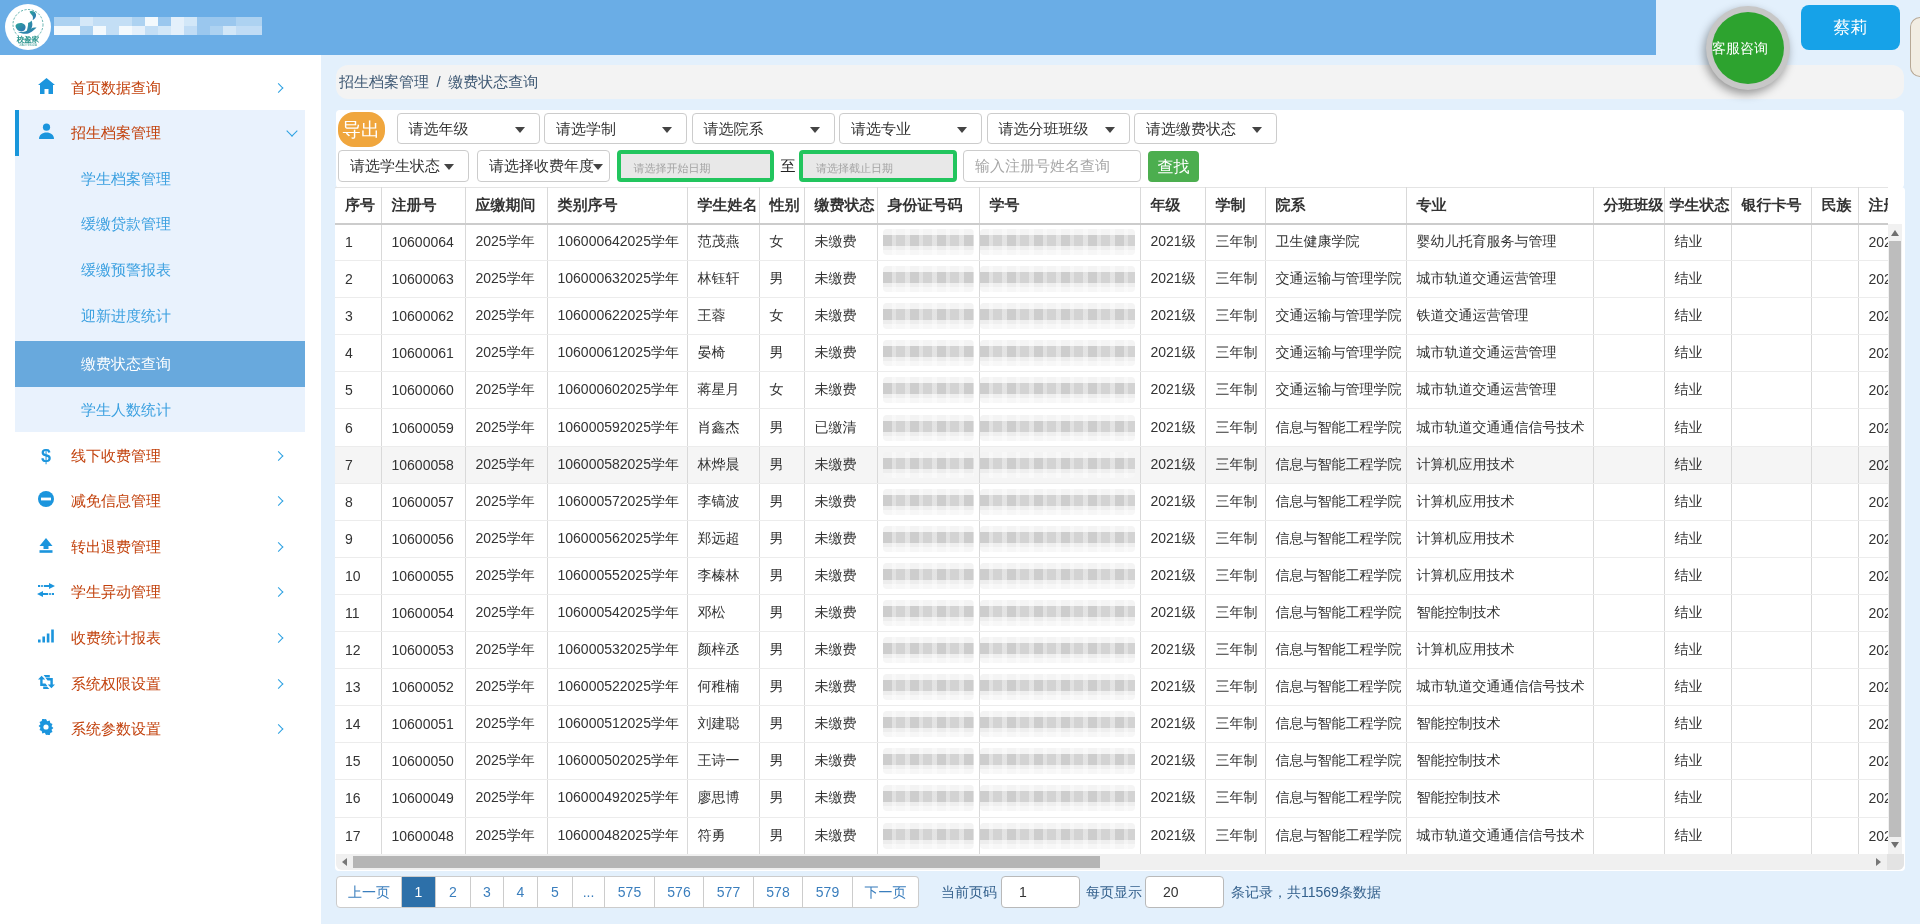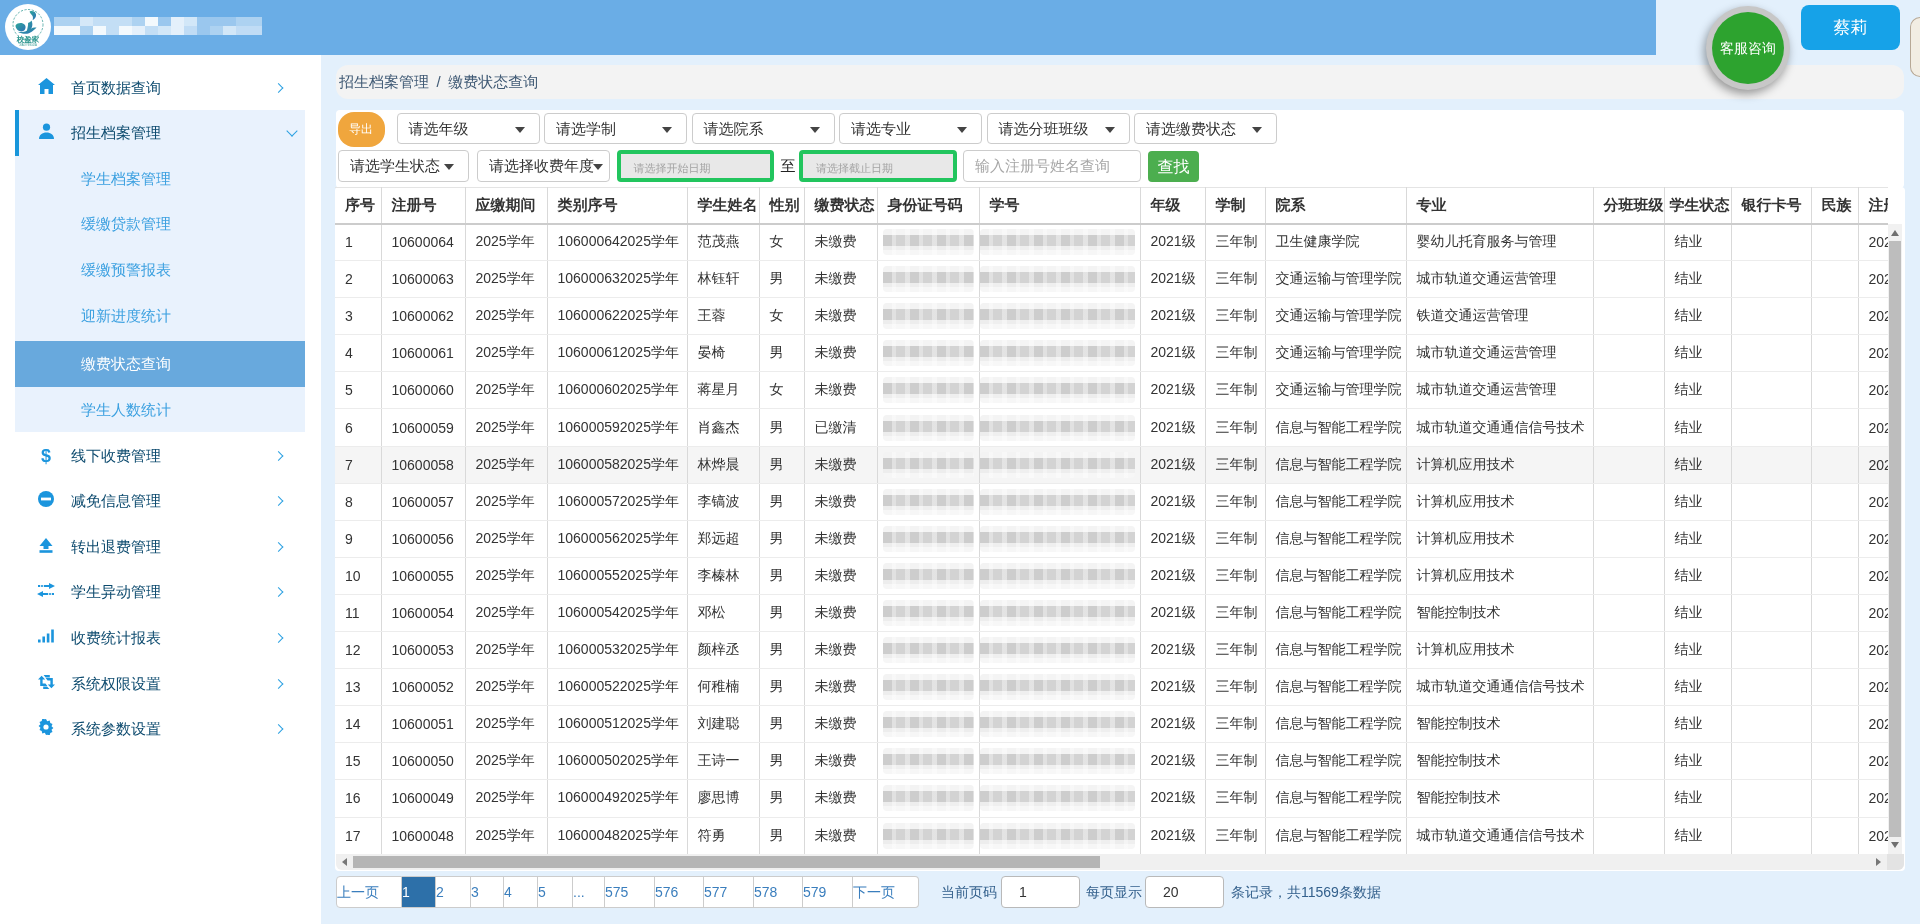--- a/index.html
+++ b/index.html
@@ -1,34 +1,34 @@
 <!DOCTYPE html>
 <html><head><meta charset="utf-8"><style>
 *{margin:0;padding:0;box-sizing:border-box}
 html,body{width:1920px;height:924px;overflow:hidden;font-family:"Liberation Sans",sans-serif;background:#e3f0fc}
 #header{position:absolute;left:0;top:0;width:1656px;height:55px;background:#6aade6}
 #logo{position:absolute;left:5px;top:4px}
 #svc{position:absolute;left:1706px;top:6px;width:84px;height:84px;border-radius:50%;background:#c7c7c7;box-shadow:-2px 4px 10px rgba(0,0,0,.38);z-index:50}
-#svc .inner{position:absolute;left:6px;top:6px;width:72px;height:72px;border-radius:50%;background:#2da32f;color:#fff;font-size:14px;text-align:center;line-height:72px}
+#svc .inner{position:absolute;left:6px;top:6px;width:72px;height:72px;border-radius:50%;background:#2da32f;color:#fff;font-size:14px;line-height:72px}
 #user{position:absolute;left:1801px;top:5px;width:99px;height:45px;border-radius:8px;background:#16a2e8;color:#fff;font-size:17px;text-align:center;line-height:45px;z-index:40}
 #sidetab{position:absolute;left:1910px;top:17px;width:12px;height:60px;background:#f2ede3;border:1px solid #b7a896;border-right:none;border-radius:10px 0 0 10px;z-index:60}
 #sidebar{position:absolute;left:0;top:55px;width:321px;height:869px;background:#fff}
 .mitem{position:absolute;left:0;width:321px;height:45px}
 .mico{position:absolute;left:37px;top:50%;transform:translateY(-50%);width:18px;text-align:center}
-.mtxt{position:absolute;left:71px;top:50%;transform:translateY(-50%);font-size:15px;color:#0c4a6e}
+.mtxt{position:absolute;left:71px;top:50%;transform:translateY(-50%);font-size:15px;color:#c2410c}
 .arr{position:absolute;left:275px;top:50%;width:7px;height:7px;border-top:1.6px solid #2aa0e2;border-right:1.6px solid #2aa0e2;transform:translateY(-50%) rotate(45deg)}
 .arrv{position:absolute;left:273px;top:calc(50% - 6px);width:8px;height:8px;border-right:1.6px solid #2aa0e2;border-bottom:1.6px solid #2aa0e2;transform:rotate(45deg)}
 #groupblk{position:absolute;left:15px;top:55px;width:290px;height:322px;background:#e9f2fd}
 .gbar{position:absolute;left:0;top:0;width:4px;height:45.5px;background:#1896db}
 .sub{position:absolute;left:0;width:290px;height:45.7px;font-size:15px;color:#3ba0e0;line-height:45.7px;padding-left:66px}
 .sub.sel{background:#68a9dd;color:#fff;height:46px}
 #bcrumb{position:absolute;left:336px;top:65px;width:1568px;height:34px;background:#f3f3f3;border-radius:12px;font-size:15px;color:#3f5974;line-height:34px;padding-left:3px}
 #fpanel{position:absolute;left:336px;top:110px;width:1568px;height:78px;background:#fff;border-radius:4px}
 .btn{position:absolute;color:#fff;text-align:center}
-#exportbtn{left:337.5px;top:112px;width:47px;height:35px;background:#f0a63d;border-radius:16px;font-size:12px;line-height:35px}
+#exportbtn{left:337.5px;top:112px;width:47px;height:35px;background:#f0a63d;border-radius:16px;font-size:19px;line-height:35px}
 #findbtn{left:1148px;top:150.5px;width:51px;height:31px;background:#4cae4f;border-radius:4px;font-size:16px;line-height:31px}
 .dd{position:absolute;height:31.5px;background:#fff;border:1px solid #ccc;border-radius:4px;font-size:15px;color:#333;line-height:29.5px;padding-left:11px}
 .caret{position:absolute;right:14px;top:13px;width:0;height:0;border-left:5px solid transparent;border-right:5px solid transparent;border-top:6px solid #444}
 .din{position:absolute;top:150px;height:31.5px;background:#e8e8e8;border:4px solid #22c55e;border-radius:4px;font-size:11px;color:#a3a3a3;line-height:29.5px;padding-left:13px}
 #zhi{position:absolute;left:777px;top:150px;width:22px;text-align:center;font-size:15px;color:#222;line-height:31.5px}
 #searchin{position:absolute;left:963px;top:150px;width:178px;height:31.5px;background:#fff;border:1px solid #ccc;border-radius:4px;font-size:15px;color:#a7a7a7;line-height:29.5px;padding-left:11px}
 #tpanel{position:absolute;left:335px;top:187px;width:1570px;height:684px;background:#fff;border-radius:4px}
 #tclip{position:absolute;left:0;top:0;width:1553px;height:667px;overflow:hidden}
 #tb{border-collapse:collapse;table-layout:fixed;width:1585px}
 #tb th,#tb td{border-right:1px solid #d9d9d9;font-size:15px;color:#333;padding:0 0 0 10px;text-align:left;white-space:nowrap;overflow:hidden}
@@ -42,21 +42,21 @@
 #vsb{position:absolute;left:1553px;top:37px;width:14px;height:630px;background:#f1f1f1}
 .vup{position:absolute;left:3px;top:6px;width:0;height:0;border-left:4px solid transparent;border-right:4px solid transparent;border-bottom:6px solid #6f6f6f}
 .vdn{position:absolute;left:3px;bottom:6px;width:0;height:0;border-left:4px solid transparent;border-right:4px solid transparent;border-top:6px solid #6f6f6f}
 .vthumb{position:absolute;left:1px;top:17px;width:12px;height:596px;background:#bdbdbd}
 #hsb{position:absolute;left:1px;top:667px;width:1568px;height:16px;background:#f0f0f0;border-radius:0 0 6px 6px}
 .hleft{position:absolute;left:6px;top:4px;width:0;height:0;border-top:4px solid transparent;border-bottom:4px solid transparent;border-right:5px solid #777}
 .hright{position:absolute;left:1540px;top:4px;width:0;height:0;border-top:4px solid transparent;border-bottom:4px solid transparent;border-left:5px solid #777}
 .hthumb{position:absolute;left:17px;top:2px;width:747px;height:12px;background:#b5b5b5}
 .hcorner{position:absolute;left:1551px;top:0;width:17px;height:16px;background:#e3e3e3;border-radius:0 0 6px 0}
 #pager{position:absolute;left:336px;top:876px;height:32px;display:flex}
-.pg{display:block;height:32px;background:#fff;border:1px solid #ccc;border-left:none;font-size:14px;color:#3a7ebd;text-align:left;line-height:30px}
+.pg{display:block;height:32px;background:#fff;border:1px solid #ccc;border-left:none;font-size:14px;color:#3a7ebd;text-align:center;line-height:30px}
 .pg:first-child{border-left:1px solid #ccc;border-radius:4px 0 0 4px}
 .pg:last-child{border-radius:0 4px 4px 0}
 .pg.act{background:#2d70a9;color:#fff}
 .plabel{position:absolute;top:876px;height:32px;font-size:14px;color:#33608c;line-height:32px}
 .pinput{position:absolute;top:876px;width:79px;height:32px;background:#fff;border:1px solid #b9b9b9;border-radius:4px;font-size:14px;color:#333;line-height:30px;padding-left:17px}
 </style></head><body>
 <div id="header">
     <div id="logo"><svg width="46" height="46" viewBox="0 0 46 46">
 <circle cx="23" cy="23" r="23" fill="#fff"></circle>
 <circle cx="23" cy="20.5" r="15" fill="none" stroke="#3a9d98" stroke-width="0.8" stroke-dasharray="2.2 1.5"></circle>

